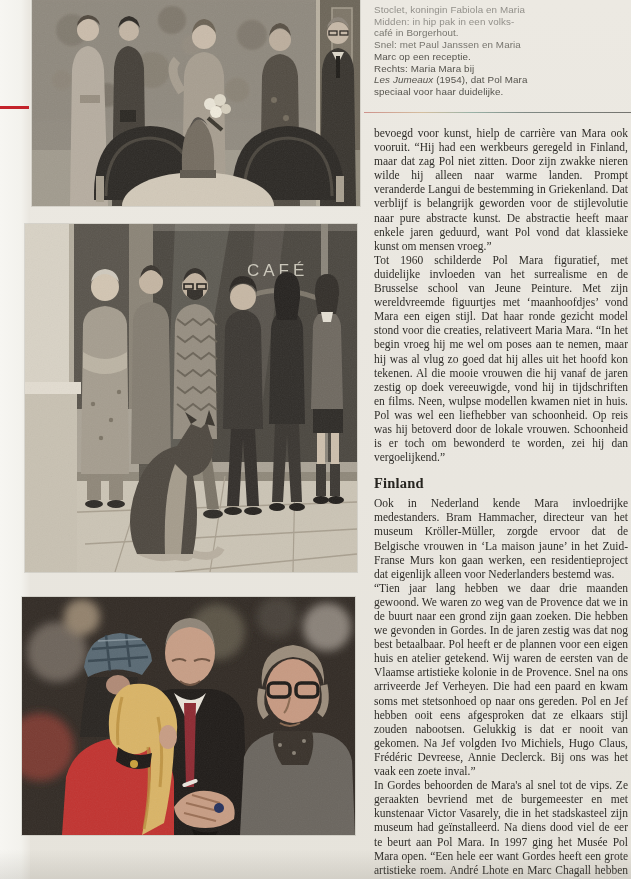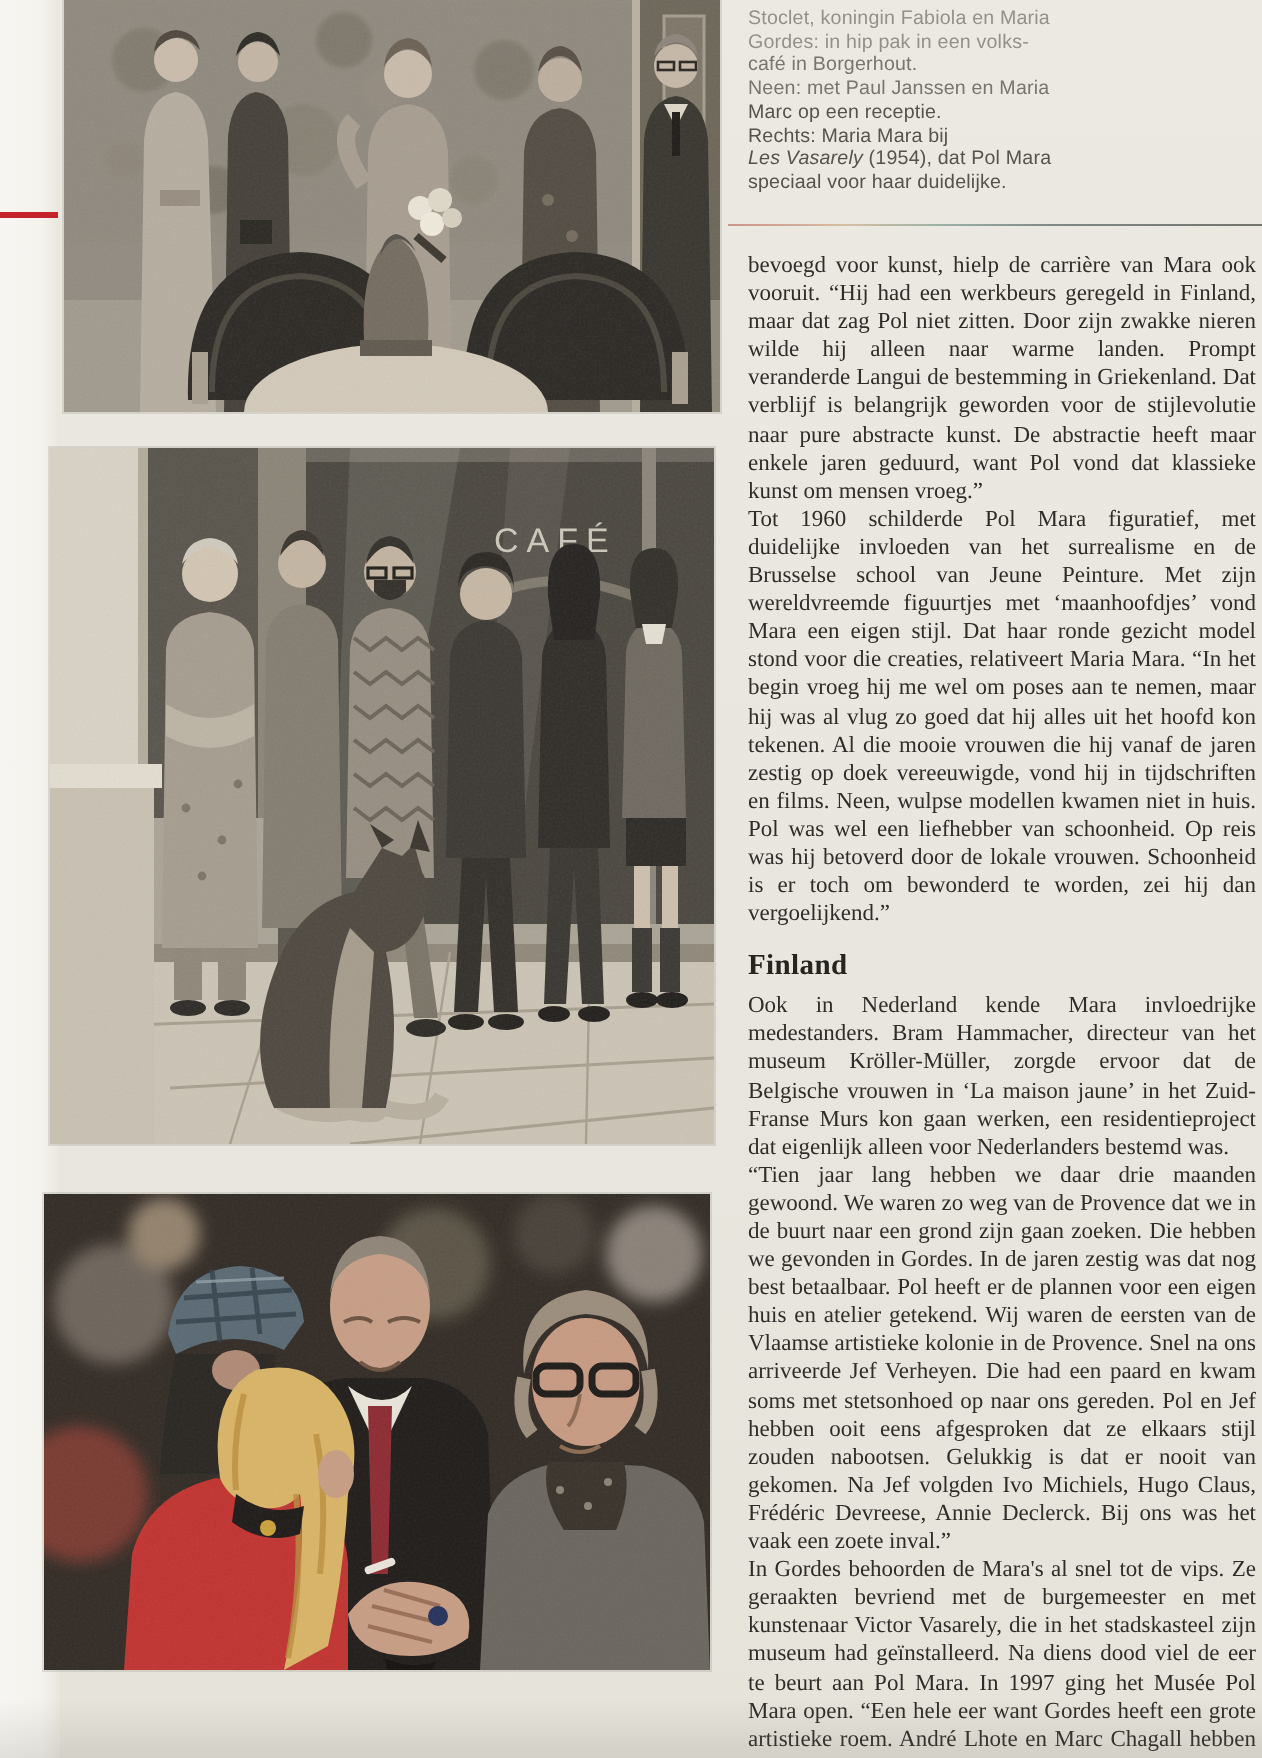--- a/index.html
+++ b/index.html
@@ -139,26 +139,26 @@
       <ellipse cx="166" cy="206" rx="76" ry="34" fill="#d2c9b9"></ellipse>
       <path d="M150 170 Q148 128 166 118 Q184 128 182 170 Q174 178 158 178 Z" fill="#746c60"></path>
       <path d="M158 128 Q166 112 176 126 Q172 118 166 117 Q160 118 158 128" fill="#55504a"></path>
       <rect x="148" y="170" width="36" height="8" fill="#5f594f"></rect>
     </g>
     <rect width="328" height="206" filter="url(#photo-grain)" opacity=".09"></rect>
   </svg>
 
   <div id="caption">
       <div class="cap-line faded">Stoclet, koningin Fabiola en Maria</div>
-      <div class="cap-line faded">Gordes: in hip pak in een volks-</div>
+      <div class="cap-line faded">Midden: in hip pak in een volks-</div>
       <div class="cap-line mid">café in Borgerhout.</div>
-      <div class="cap-line mid">Neen: met Paul Janssen en Maria</div>
+      <div class="cap-line mid">Snel: met Paul Janssen en Maria</div>
       <div class="cap-line">Marc op een receptie.</div>
       <div class="cap-line">Rechts: Maria Mara bij</div>
-      <div class="cap-line"><i>Les Vasarely</i> (1954), dat Pol Mara</div>
+      <div class="cap-line"><i>Les Jumeaux</i> (1954), dat Pol Mara</div>
       <div class="cap-line">speciaal voor haar duidelijke.</div>
     </div>
 
   <svg id="photo-cafe" class="photo" viewBox="0 0 332 348">
     <rect width="332" height="348" fill="#aaa396"></rect>
 
     <rect x="44" y="0" width="76" height="185" fill="#59544c"></rect>
     <rect x="104" y="0" width="26" height="185" fill="#8b8477"></rect>
 
     <g>

